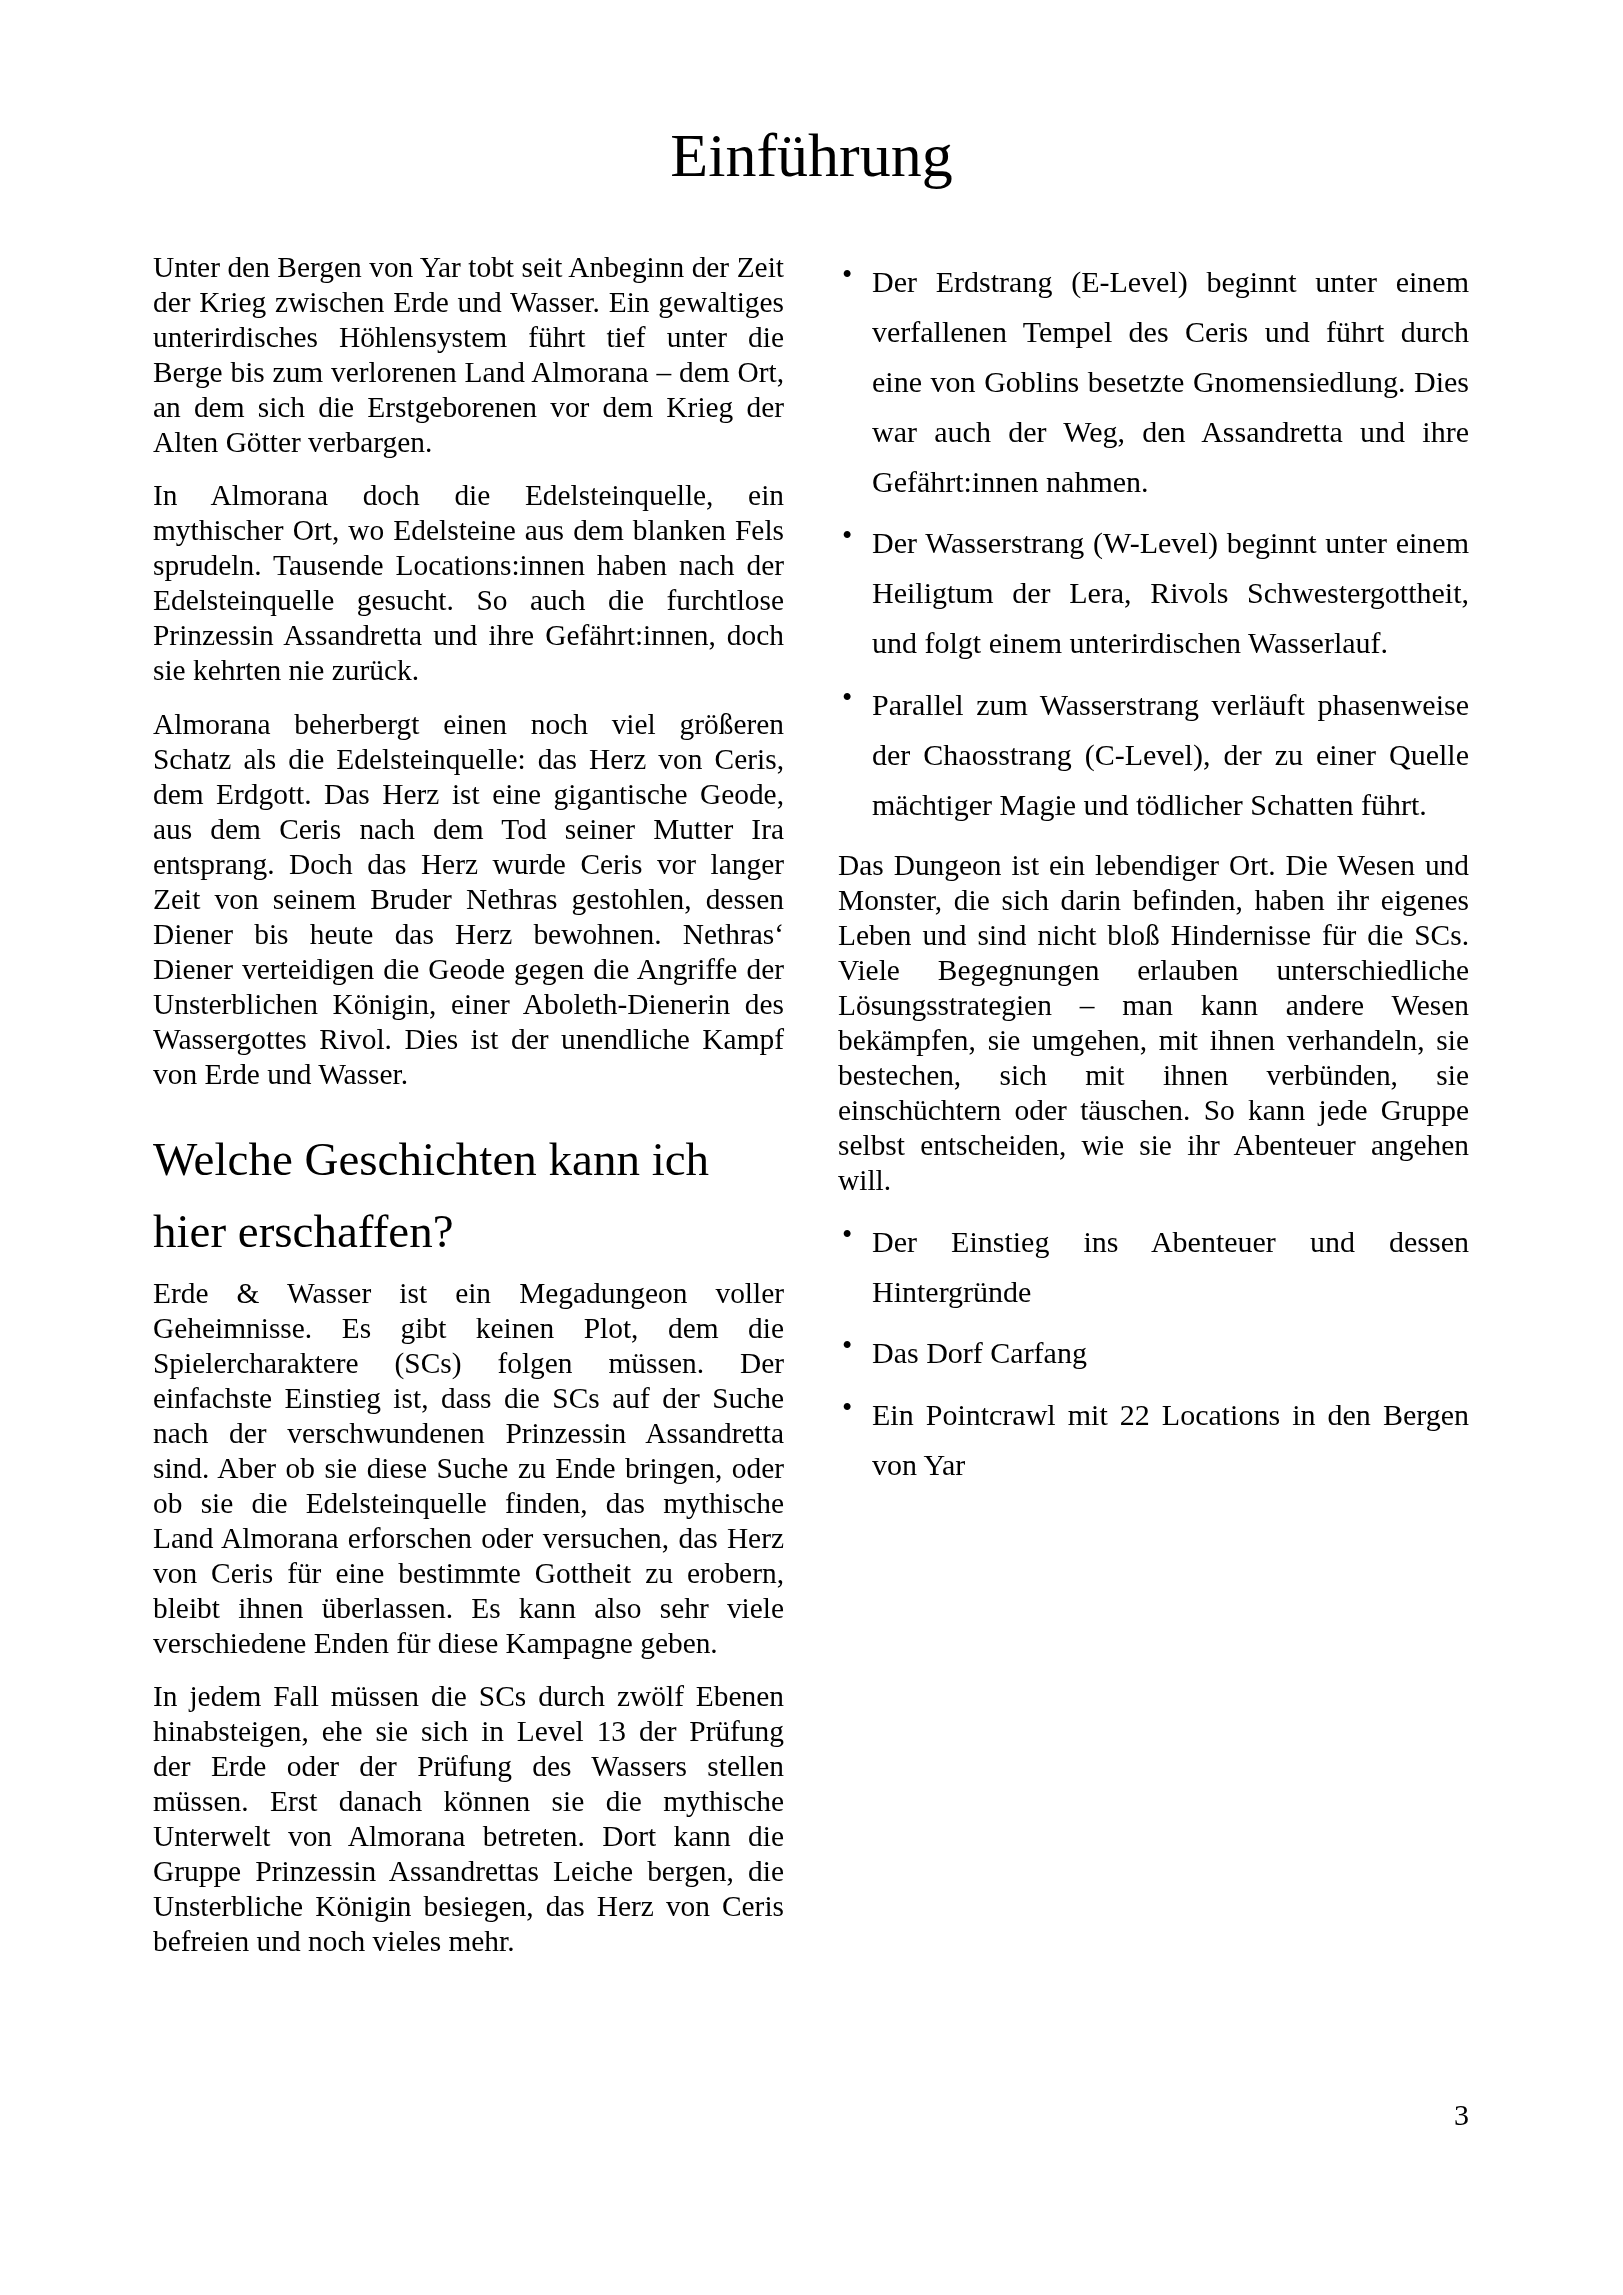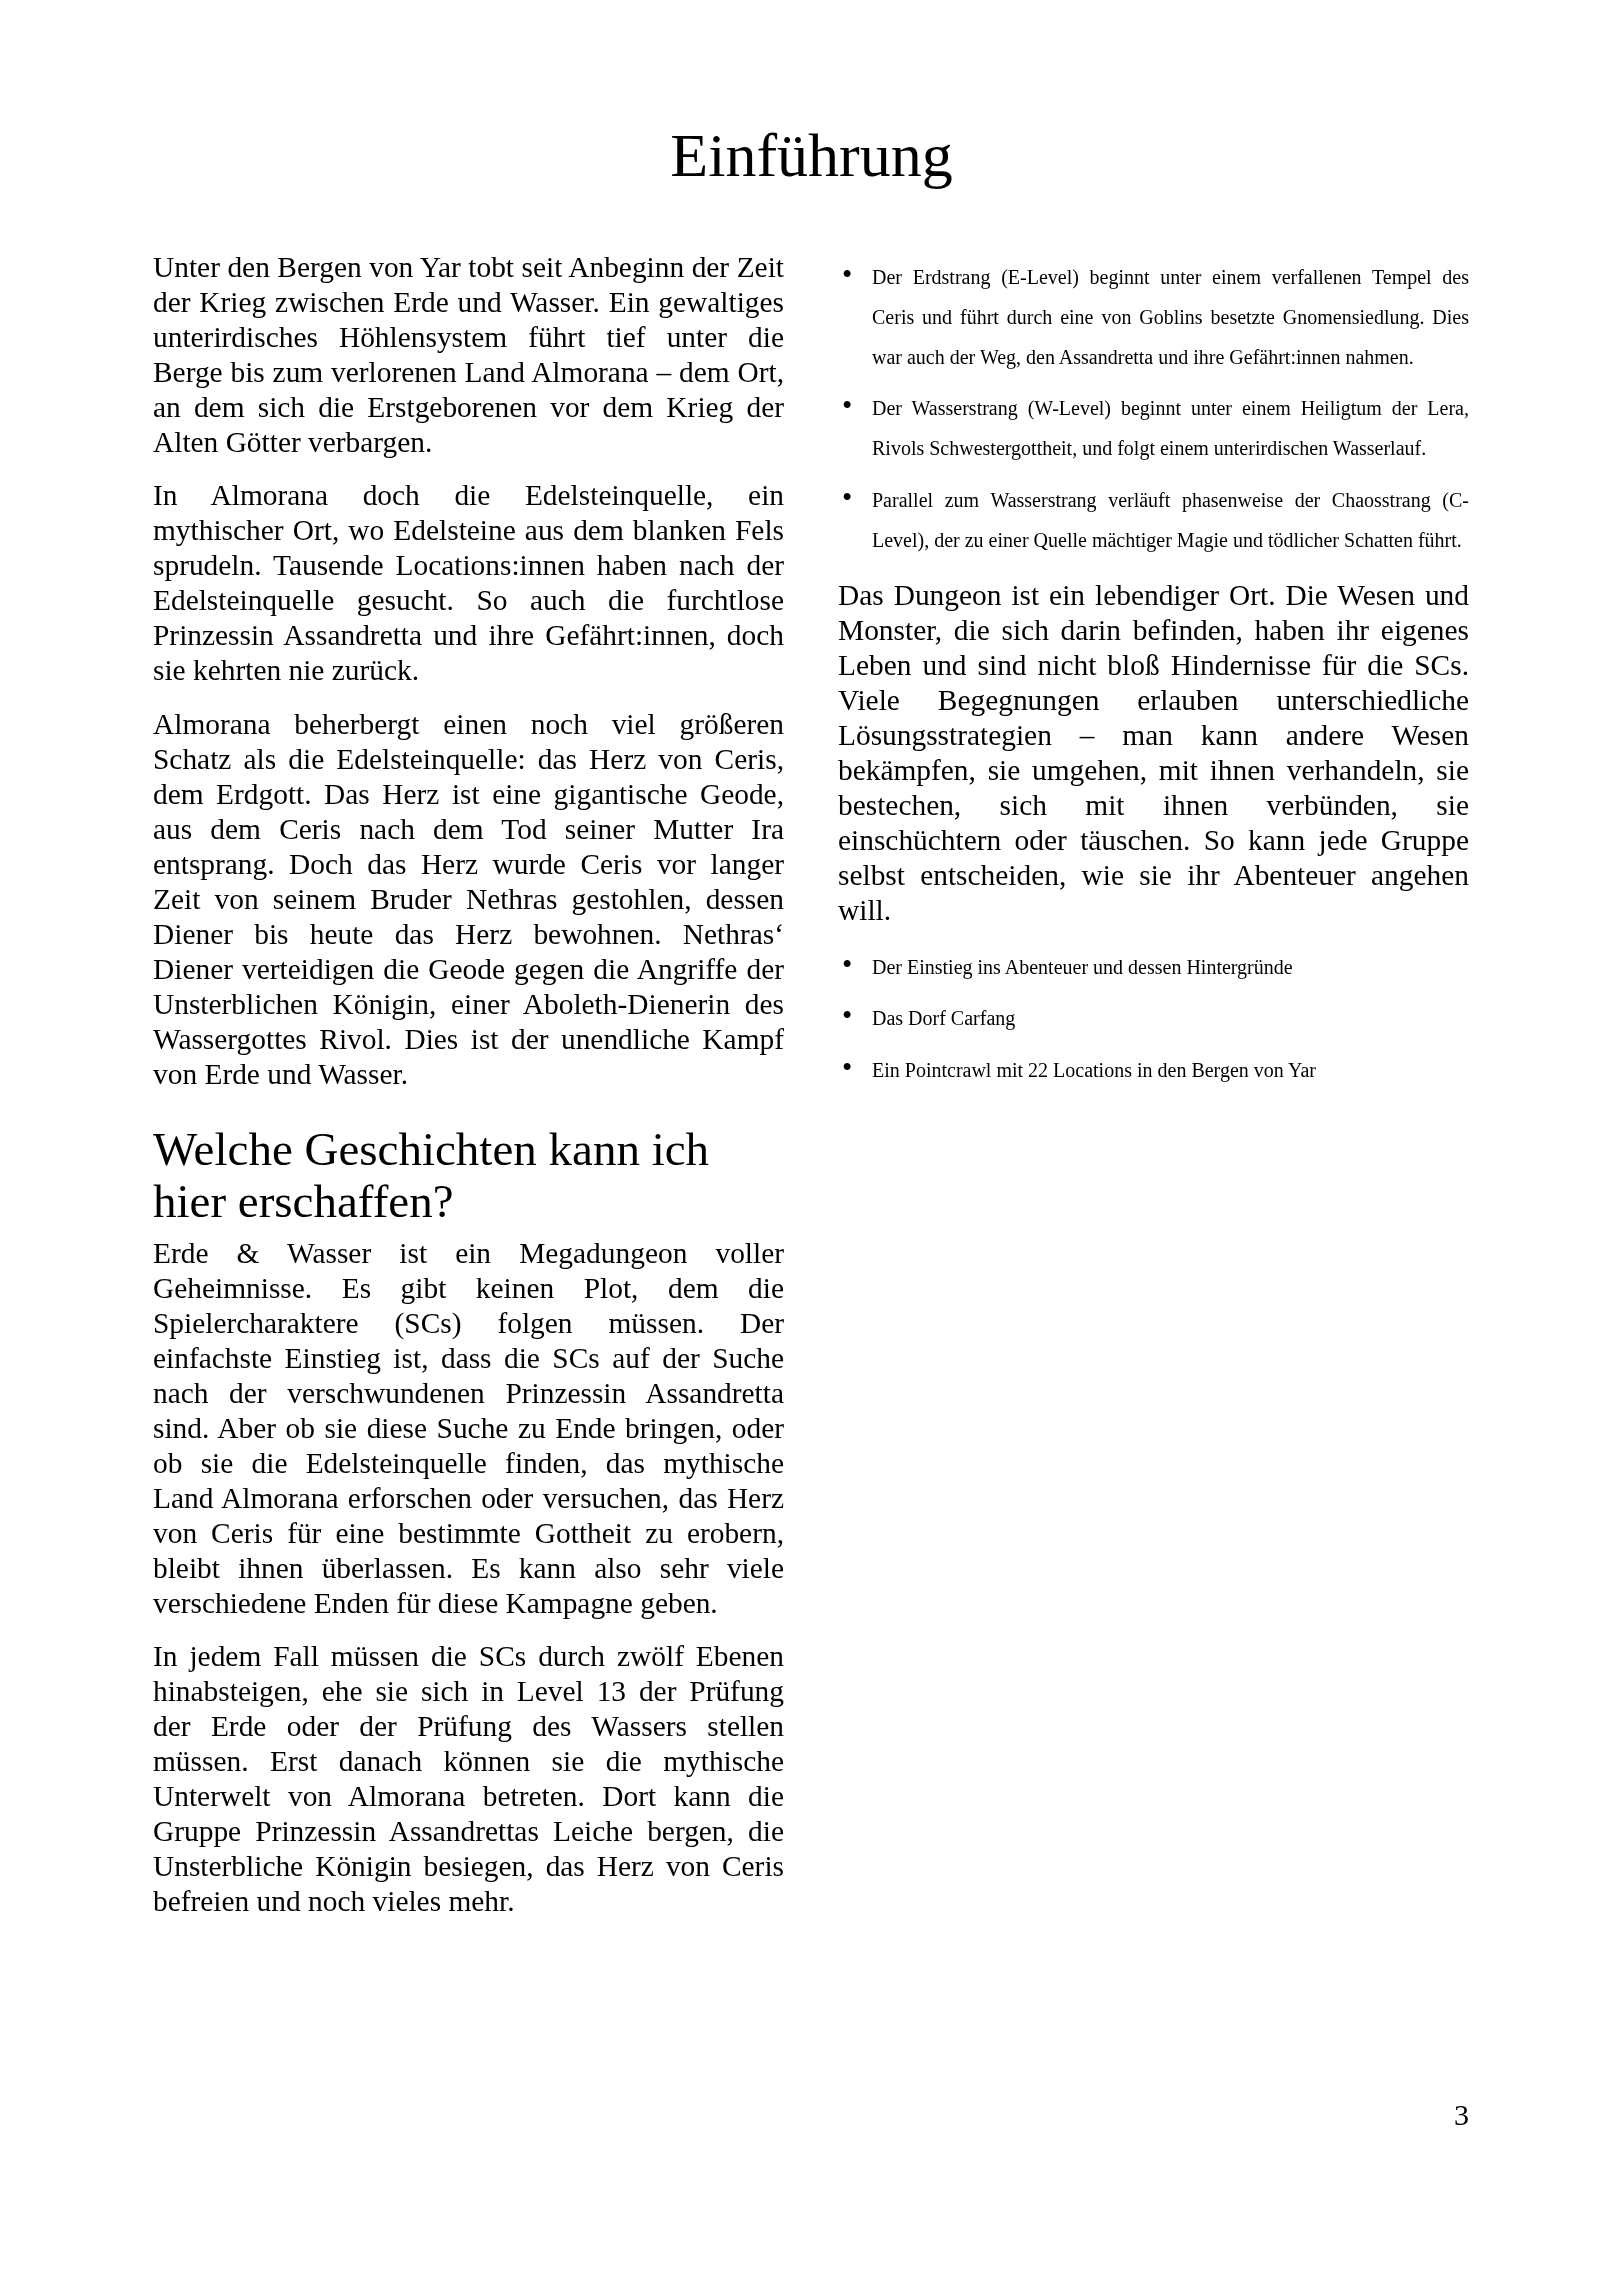--- a/index.html
+++ b/index.html
@@ -31,38 +31,38 @@
   .para {
     margin: 0 0 18.3px 0;
     font-size: 29.4px;
     line-height: 35px;
     text-align: justify;
     hyphens: none;
   }
   .para span.b, .li-text span.b { font-weight: 400; }
   .h2 {
     font-size: 47px;
-    line-height: 52px;
+    line-height: 72px;
     font-weight: 400;
     margin: 31px 0 9.2px 0;
     text-align: left;
   }
   .list { margin: 6.5px 0 18.3px 0; }
   .li { display: flex; margin: 0 0 11.8px 0; }
   .bullet {
     flex: 0 0 34px;
     padding-left: 3.9px;
     box-sizing: border-box;
     font-size: 29.4px;
     line-height: 35px;
   }
   .li-text {
     flex: 1;
-    font-size: 20px;
-    line-height: 40px;
+    font-size: 30px;
+    line-height: 50px;
     text-align: justify;
     hyphens: none;
   }
   .page-number {
     position: absolute;
     top: 2097px;
     right: 154px;
     font-size: 30px;
     line-height: 35px;
   }

